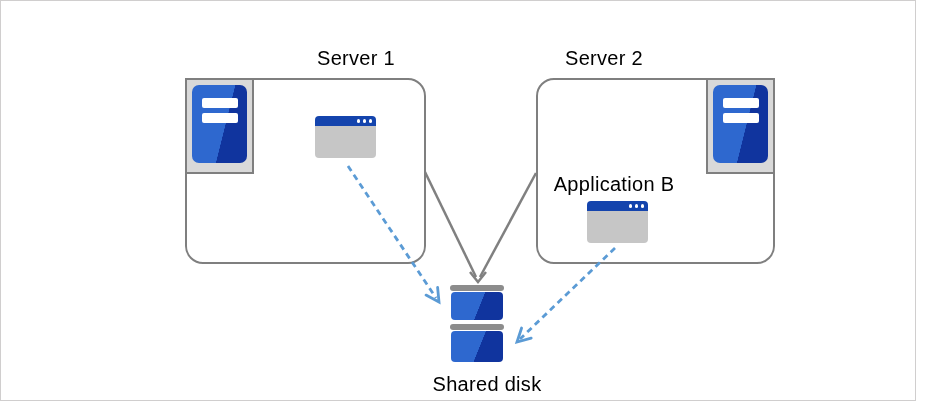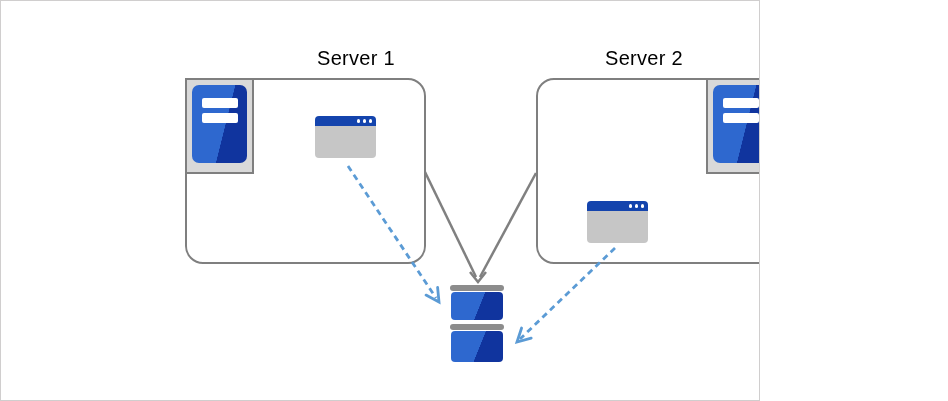--- a/index.html
+++ b/index.html
@@ -11,21 +11,21 @@
     --window-body:#c6c6c6;
     --arrow-blue:#5b9bd5;
     --line-gray:#808080;
     --disk-bar-gray:#8c8c8c;
     --outer-border:#d0cece;
     --text-color:#000000;
   }
   html,body{margin:0;padding:0;background:#fff;}
   .canvas{
     position:relative;
-    width:760px;height:401px;
+    width:916px;height:401px;
     box-sizing:border-box;
     border:1px solid var(--outer-border);
     background:#fff;
     font-family:"Liberation Sans", sans-serif;
     color:var(--text-color);
     overflow:hidden;
   }
   .label{
     position:absolute;
     font-size:20px;
@@ -101,21 +101,21 @@
   .disk-platter{
     width:52px;margin-left:1px;border-radius:4px;
     background:linear-gradient(112deg, var(--blue-light) 54%, var(--blue-dark) 54.5%);
   }
   .disk-platter.p1{height:28px;margin-top:1px;margin-bottom:4px;}
   .disk-platter.p2{height:31px;margin-top:1px;}
   
   .overlay{position:absolute;left:0;top:0;z-index:5;pointer-events:none;}
   
   .lbl-server1{left:280px;top:46px;width:150px;}
-  .lbl-server2{left:568px;top:46px;width:150px;}
+  .lbl-server2{left:528px;top:46px;width:150px;}
   .lbl-appA{left:266px;top:91px;width:160px;}
   .lbl-appB{left:533px;top:172px;width:160px;}
   .lbl-disk{left:406px;top:372px;width:160px;}
 </style>
 </head>
 <body>
 
 <div class="canvas">
 
   <div class="label lbl-server1">Server 1</div>
@@ -136,35 +136,37 @@
   </div>
 
   <div class="label lbl-server2">Server 2</div>
   <div class="server-box s2"></div>
   <div class="server-frame f2">
     <div class="server-tower">
       <div class="server-slot"></div>
       <div class="server-slot"></div>
     </div>
   </div>
+  <div class="label lbl-appB">Application B</div>
   <div class="app-window b">
     <div class="win-titlebar">
       <span class="win-dot"></span>
       <span class="win-dot"></span>
       <span class="win-dot"></span>
     </div>
     <div class="win-body"></div>
   </div>
 
   <div class="disk">
     <div class="disk-bar"></div>
     <div class="disk-platter p1"></div>
     <div class="disk-bar"></div>
     <div class="disk-platter p2"></div>
   </div>
+  <div class="label lbl-disk">Shared disk</div>
 
   <svg class="overlay" width="948" height="401" viewBox="0 0 948 401">
 
     <line x1="424" y1="171" x2="475" y2="276" stroke="#808080" stroke-width="2.5"></line>
     <line x1="535" y1="172" x2="479" y2="276" stroke="#808080" stroke-width="2.5"></line>
     <polyline points="469,271 477,281 485,271" fill="none" stroke="#808080" stroke-width="2.5"></polyline>
 
     <line x1="347" y1="165" x2="435" y2="297" stroke="#5b9bd5" stroke-width="2.8" stroke-dasharray="6 4.5"></line>
     <polyline points="425,294.1 438,301 436.6,286.3" fill="none" stroke="#5b9bd5" stroke-width="2.8" stroke-linecap="round"></polyline>
 

